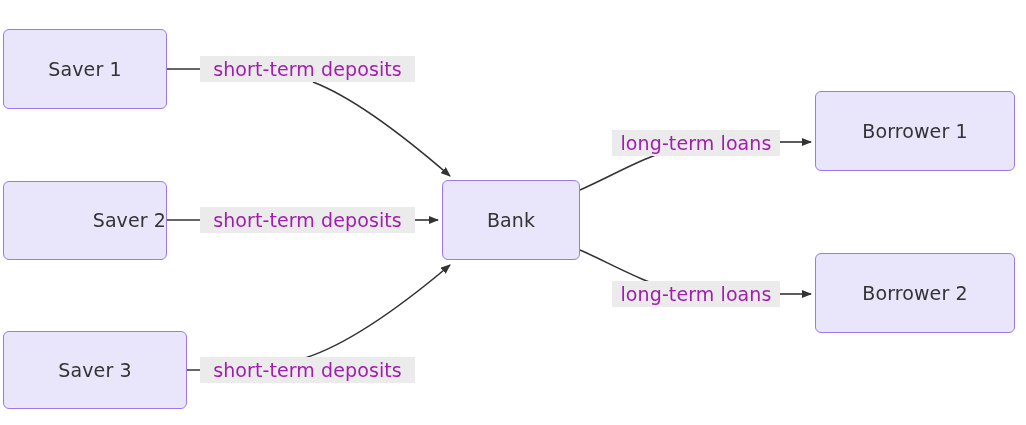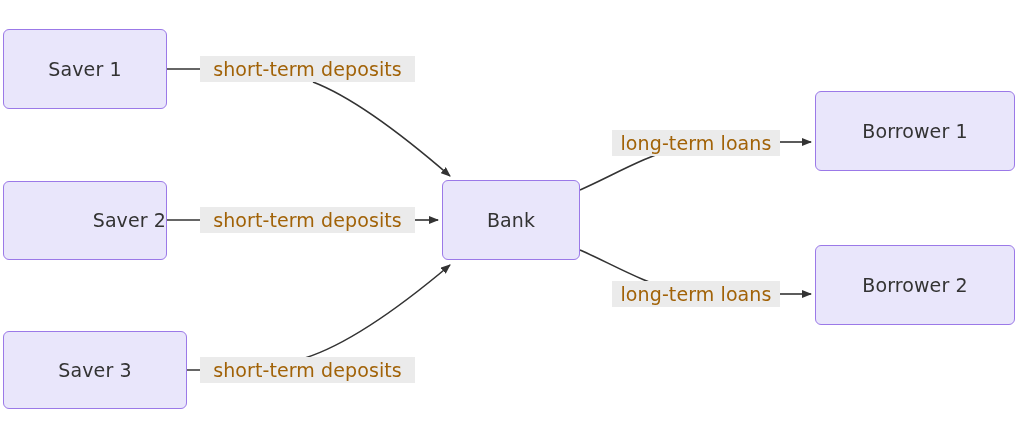--- a/index.html
+++ b/index.html
@@ -38,21 +38,21 @@
     color: #333333;
     font-size: 19px;
     line-height: 1;
     letter-spacing: 0.1px;
     white-space: nowrap;
   }
   .edge-label {
     position: absolute;
     box-sizing: border-box;
     background: #ebebeb;
-    color: #a16207;
+    color: #a21caf;
     font-size: 19px;
     line-height: 1;
     letter-spacing: 0.1px;
     white-space: nowrap;
     display: flex;
     align-items: center;
     justify-content: center;
     padding: 4px 2px;
   }
 </style>
@@ -97,21 +97,21 @@
   </div>
 
   <div class="node" style="left:442px; top:180px; width:138px; height:80px;">
     <span>Bank</span>
   </div>
 
   <div class="node" style="left:815px; top:91px; width:200px; height:80px;">
     <span>Borrower 1</span>
   </div>
 
-  <div class="node" style="left:815px; top:245px; width:200px; height:80px;">
+  <div class="node" style="left:815px; top:253px; width:200px; height:80px;">
     <span>Borrower 2</span>
   </div>
 
   <div class="edge-label" style="left:200px; top:56px; width:215px; height:26px;">
     <span>short-term deposits</span>
   </div>
 
   <div class="edge-label" style="left:200px; top:207px; width:215px; height:26px;">
     <span>short-term deposits</span>
   </div>

